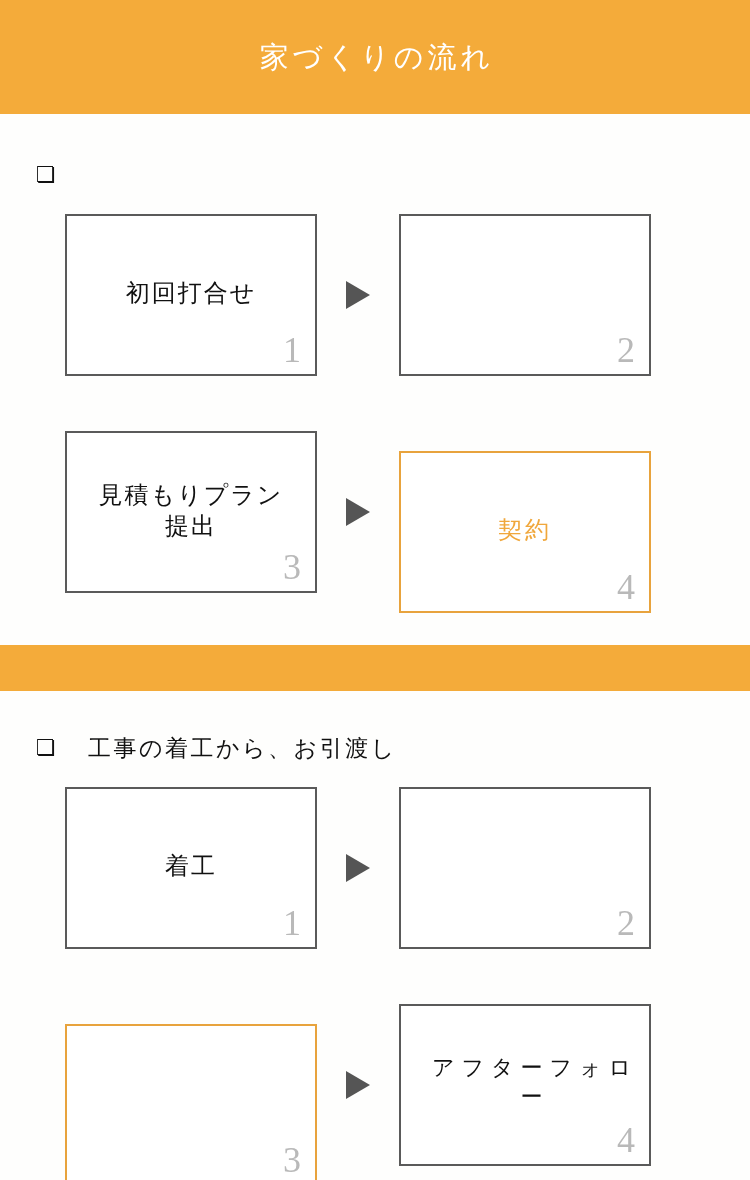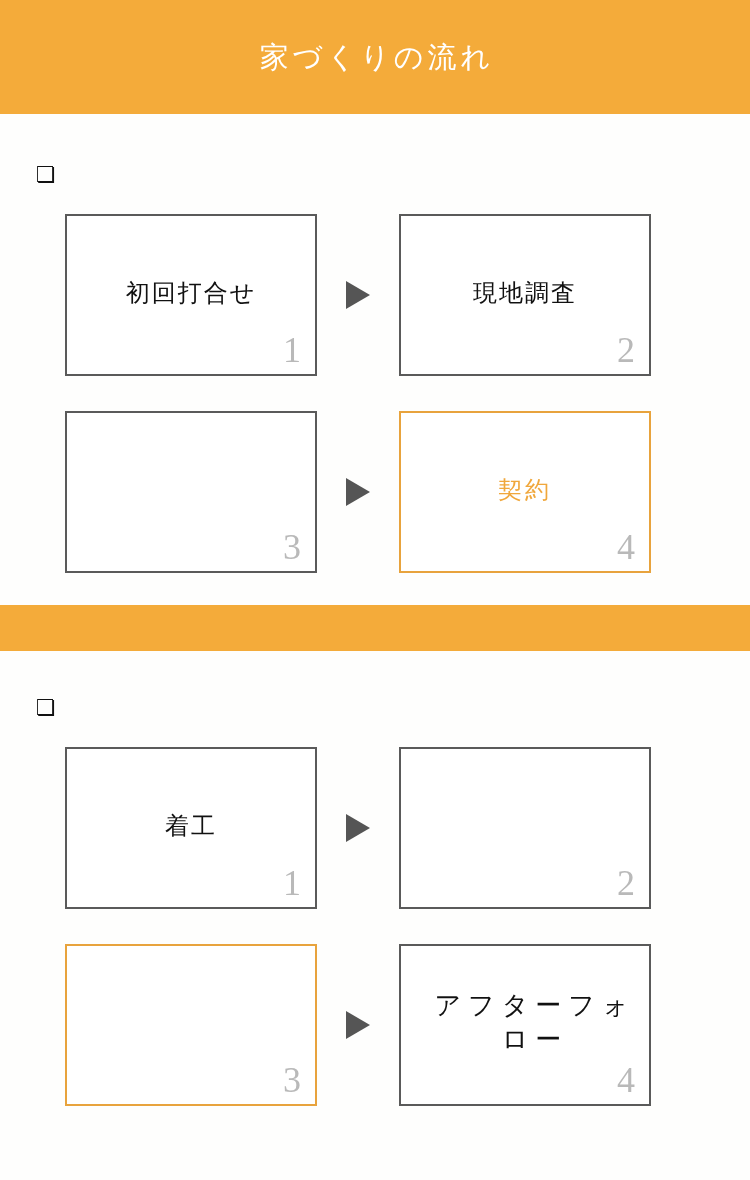--- a/index.html
+++ b/index.html
@@ -82,39 +82,40 @@
     border: 2px solid #5a5a5a;
     background: #ffffff;
     position: relative;
     display: flex;
     align-items: center;
     justify-content: center;
     flex: 0 0 auto;
   }
   .flow-box.accent {
     border-color: #e8a33d;
+    margin-top: 40px;
   }
 
   .flow-label {
     font-size: 24px;
     color: #111111;
     letter-spacing: 2px;
     line-height: 1.3;
     text-align: center;
     padding: 0 8px;
     margin-top: -4px;
     white-space: pre-line;
   }
   .flow-box.accent .flow-label {
     color: #f0a73c;
     letter-spacing: 3px;
   }
   .flow-label.tight {
     letter-spacing: 7px;
-    font-size: 26px;
+    font-size: 22px;
     padding: 0 4px;
     margin-left: 20px;
   }
 
   .flow-number {
     position: absolute;
     right: 14px;
     bottom: 2px;
     font-family: "Liberation Serif", "DejaVu Serif", serif;
     font-size: 36px;
@@ -156,46 +157,48 @@
     <div class="flow-box">
       <div class="flow-label">初回打合せ</div>
       <div class="flow-number">1</div>
     </div>
     <div class="flow-arrow">
       <svg width="24" height="28" viewBox="0 0 24 28" aria-hidden="true">
         <polygon points="0,0 24,14 0,28" fill="#555555"></polygon>
       </svg>
     </div>
     <div class="flow-box">
-      <div class="flow-label">現地調査</div>
       <div class="flow-number">2</div>
     </div>
   </div>
 
   <div class="flow-row">
     <div class="flow-box">
+      <div class="flow-label">見積もりプラン
+提出</div>
       <div class="flow-number">3</div>
     </div>
     <div class="flow-arrow">
       <svg width="24" height="28" viewBox="0 0 24 28" aria-hidden="true">
         <polygon points="0,0 24,14 0,28" fill="#555555"></polygon>
       </svg>
     </div>
     <div class="flow-box accent">
       <div class="flow-label">契約</div>
       <div class="flow-number">4</div>
     </div>
   </div>
 </div>
 
 <div class="divider-band"></div>
 
 <div class="section section-two">
   <div class="section-heading">
     <span class="section-check">❏</span>
+    <span class="section-heading-text">工事の着工から、お引渡し</span>
   </div>
 
   <div class="flow-row">
     <div class="flow-box">
       <div class="flow-label">着工</div>
       <div class="flow-number">1</div>
     </div>
     <div class="flow-arrow">
       <svg width="24" height="28" viewBox="0 0 24 28" aria-hidden="true">
         <polygon points="0,0 24,14 0,28" fill="#555555"></polygon>

